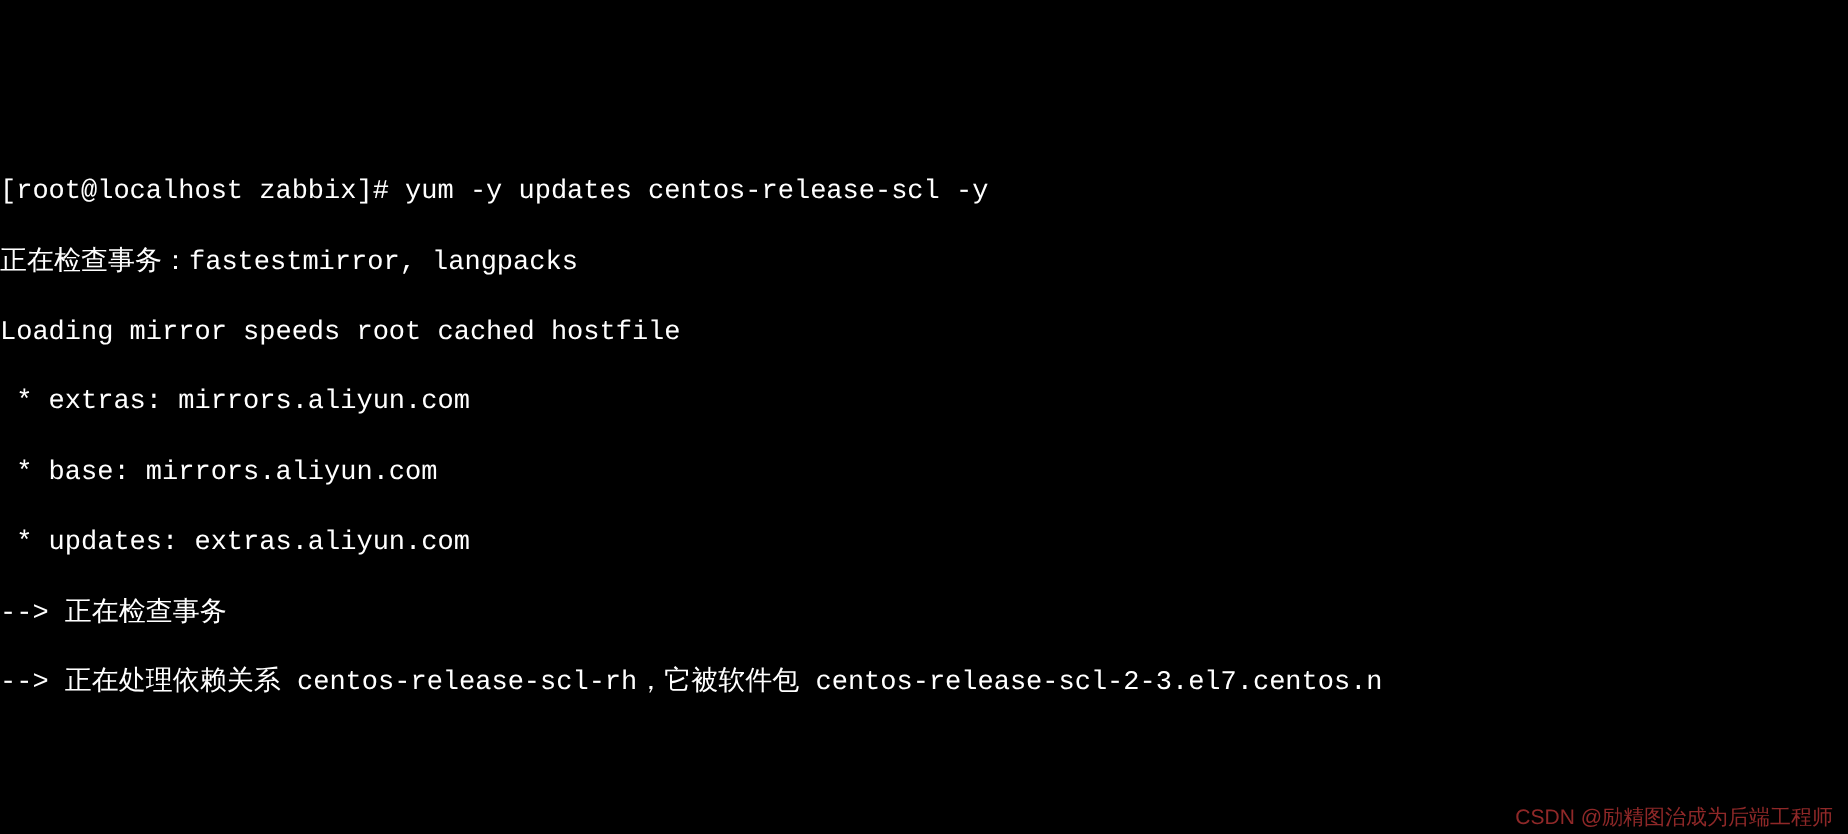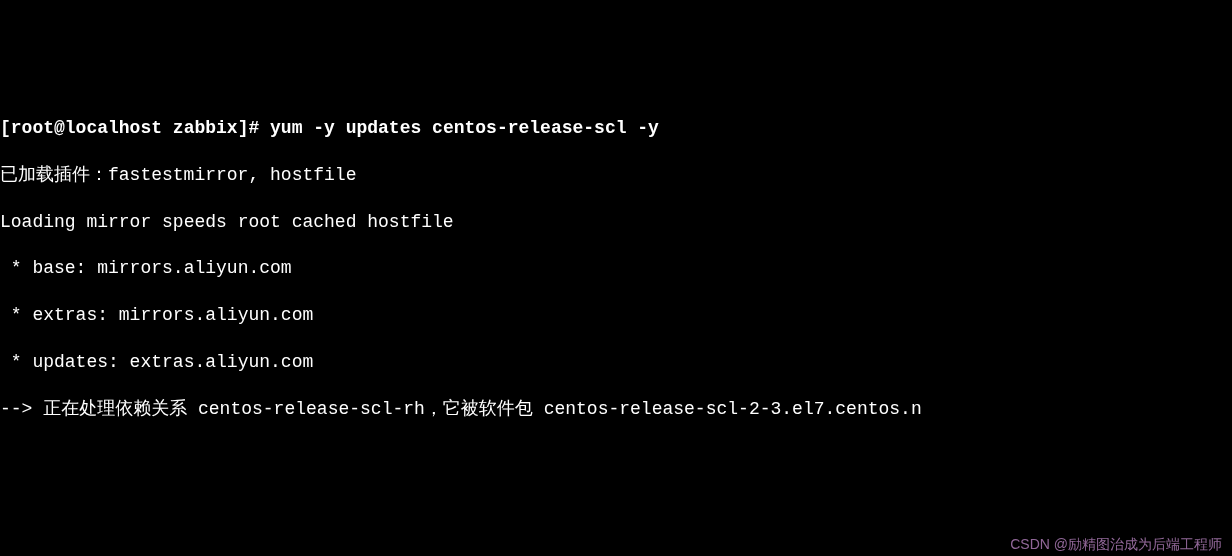--- a/index.html
+++ b/index.html
@@ -19,44 +19,45 @@
       height: 556px;
       position: relative;
     }
     .terminal {
       padding: 0;
     }
     .line {
       display: block;
     }
     .bold {
-      font-weight: bold;
+      font-weight: normal;
     }
     .watermark {
       position: absolute;
       bottom: 3px;
       right: 10px;
       font-size: 14px;
-      color: #f0abfc;
+      color: #ef4444;
       opacity: 0.6;
       font-family: sans-serif;
     }
   </style>
 </head>
 <body>
 
 
 
 <div class="terminal">
 <span class="line"><span class="bold">[root@localhost zabbix]# </span><span class="bold">yum -y updates centos-release-scl -y</span></span>
-<span class="line">已加载插件：fastestmirror, hostfile</span>
+<span class="line">正在检查事务：fastestmirror, langpacks</span>
 <span class="line">Loading mirror speeds root cached hostfile</span>
+<span class="line"> * extras: mirrors.aliyun.com</span>
 <span class="line"> * base: mirrors.aliyun.com</span>
-<span class="line"> * extras: mirrors.aliyun.com</span>
 <span class="line"> * updates: extras.aliyun.com</span>
+<span class="line">--&gt; 正在检查事务</span>
 <span class="line">--&gt; 正在处理依赖关系 centos-release-scl-rh，它被软件包 centos-release-scl-2-3.el7.centos.n</span>
 
 
 
 <span class="line"></span>
 
 <span class="line"></span>
 
 
 

